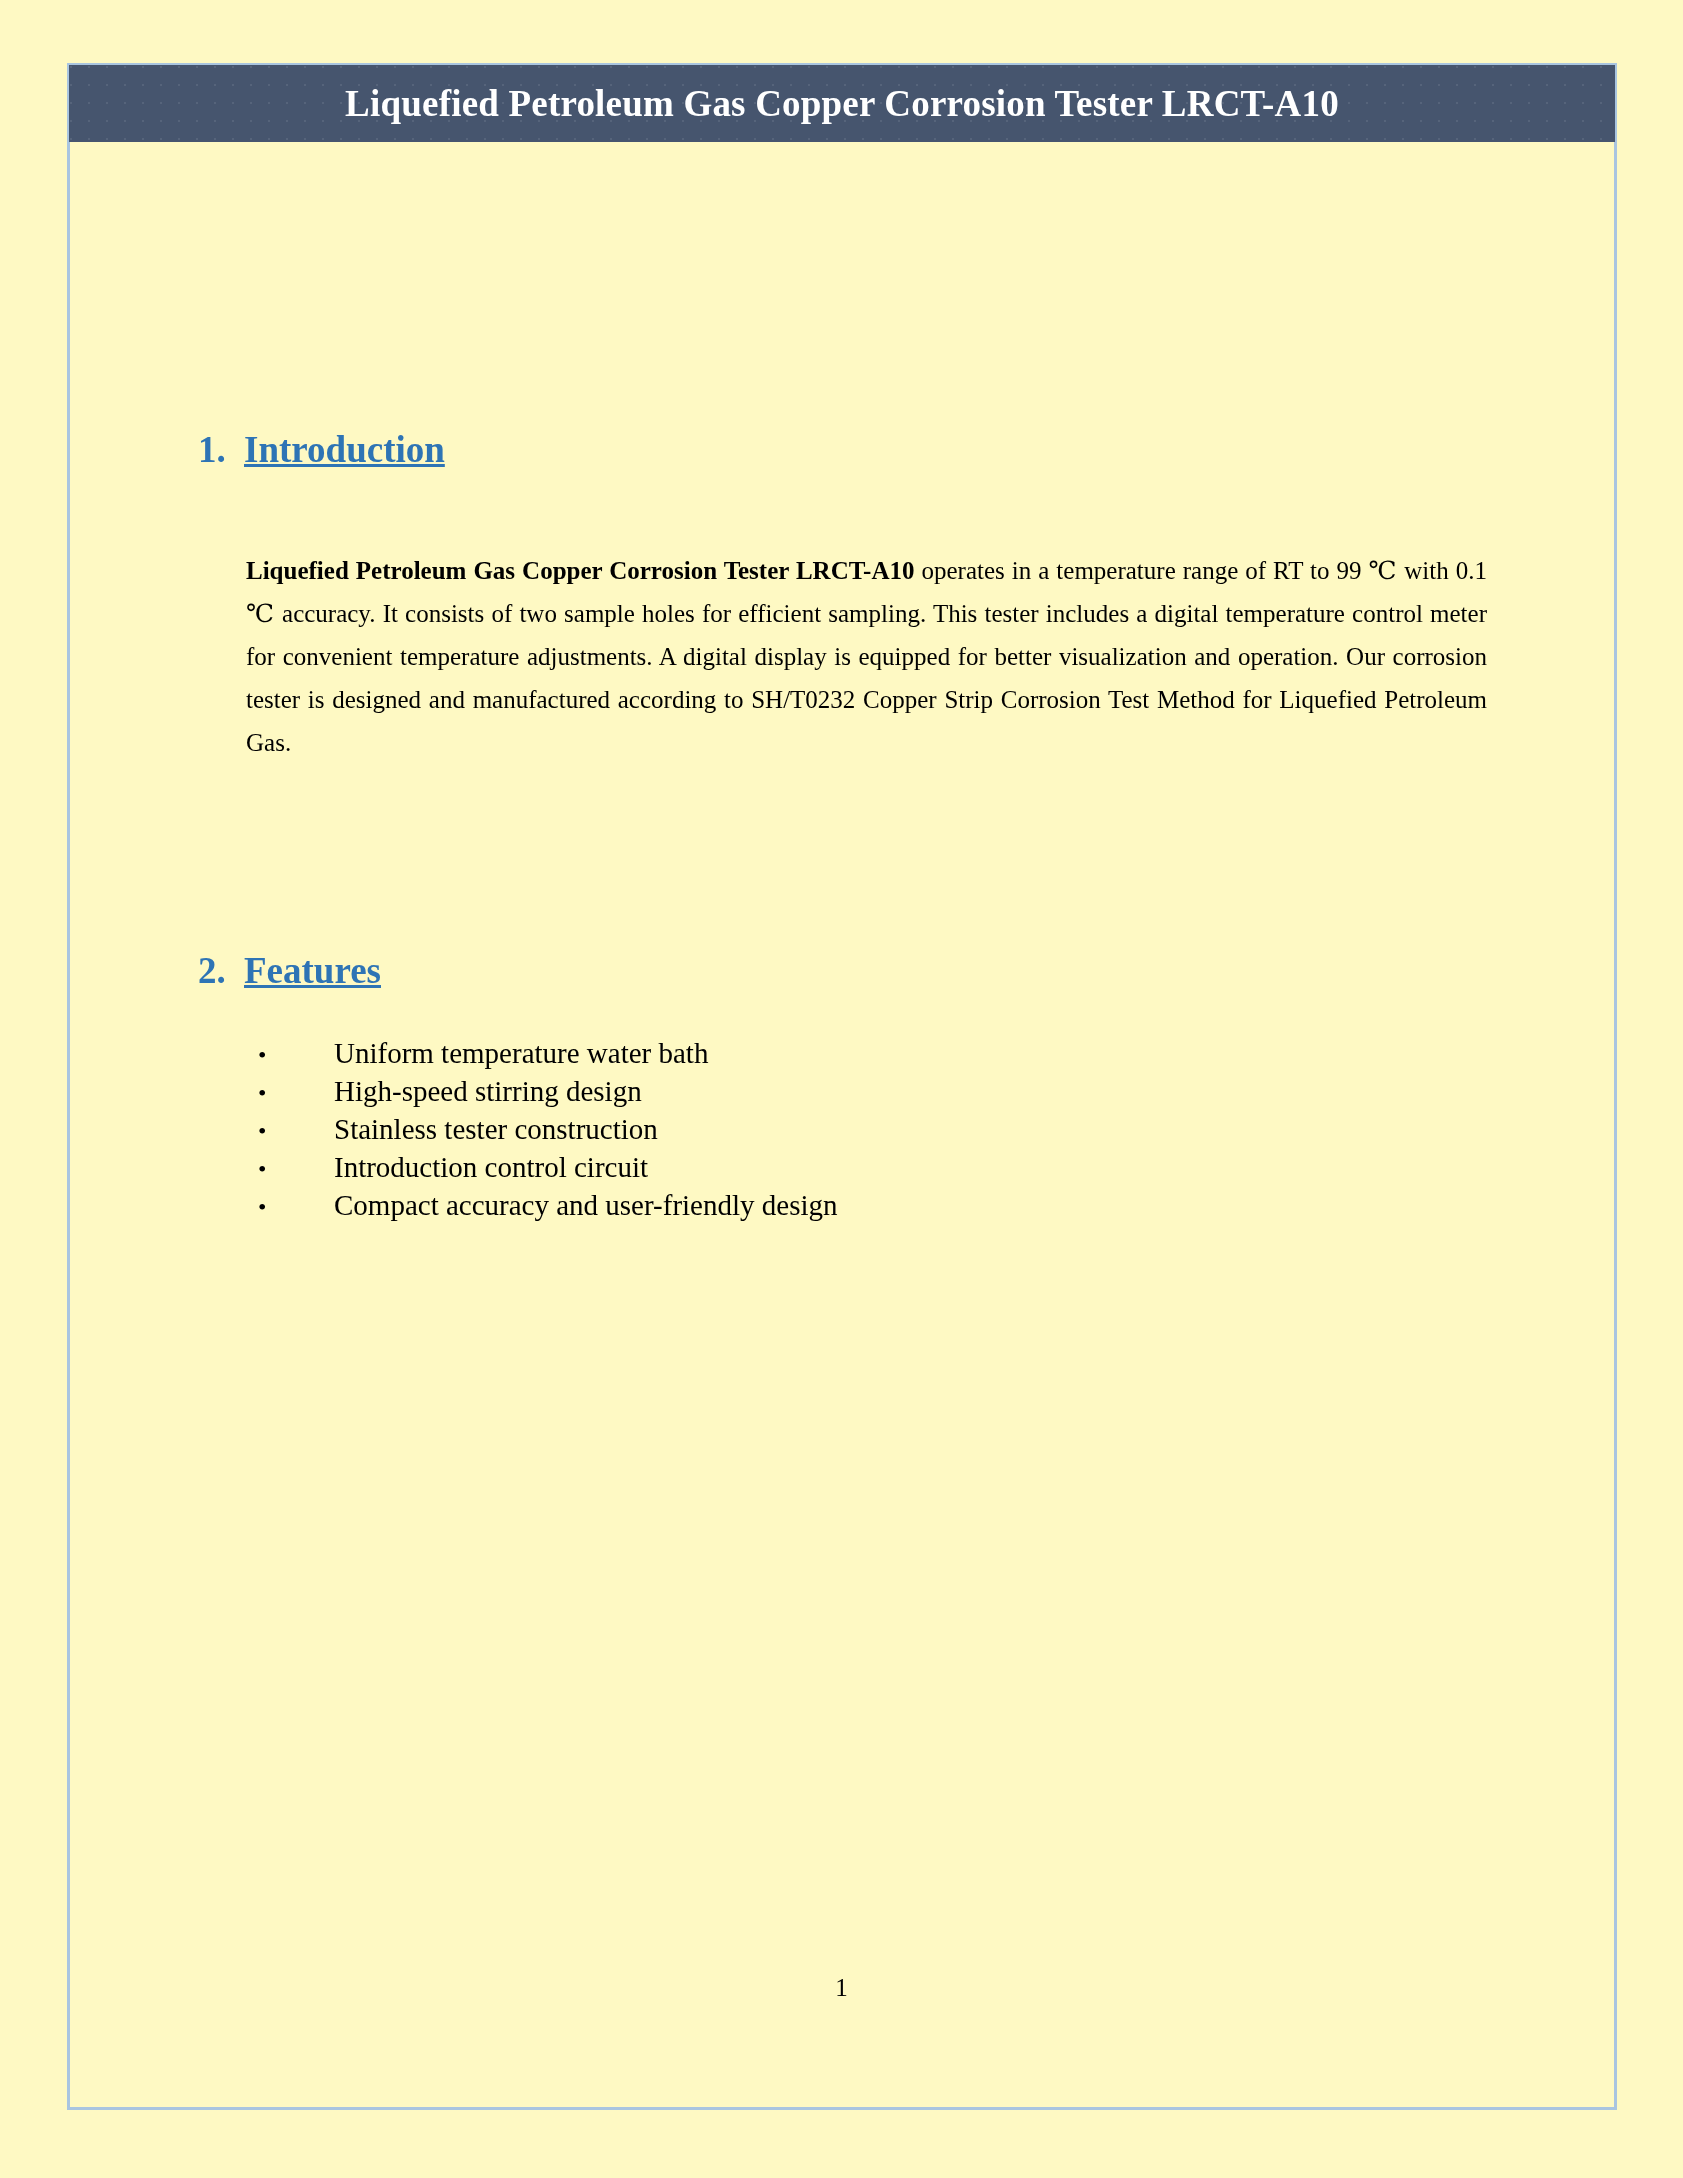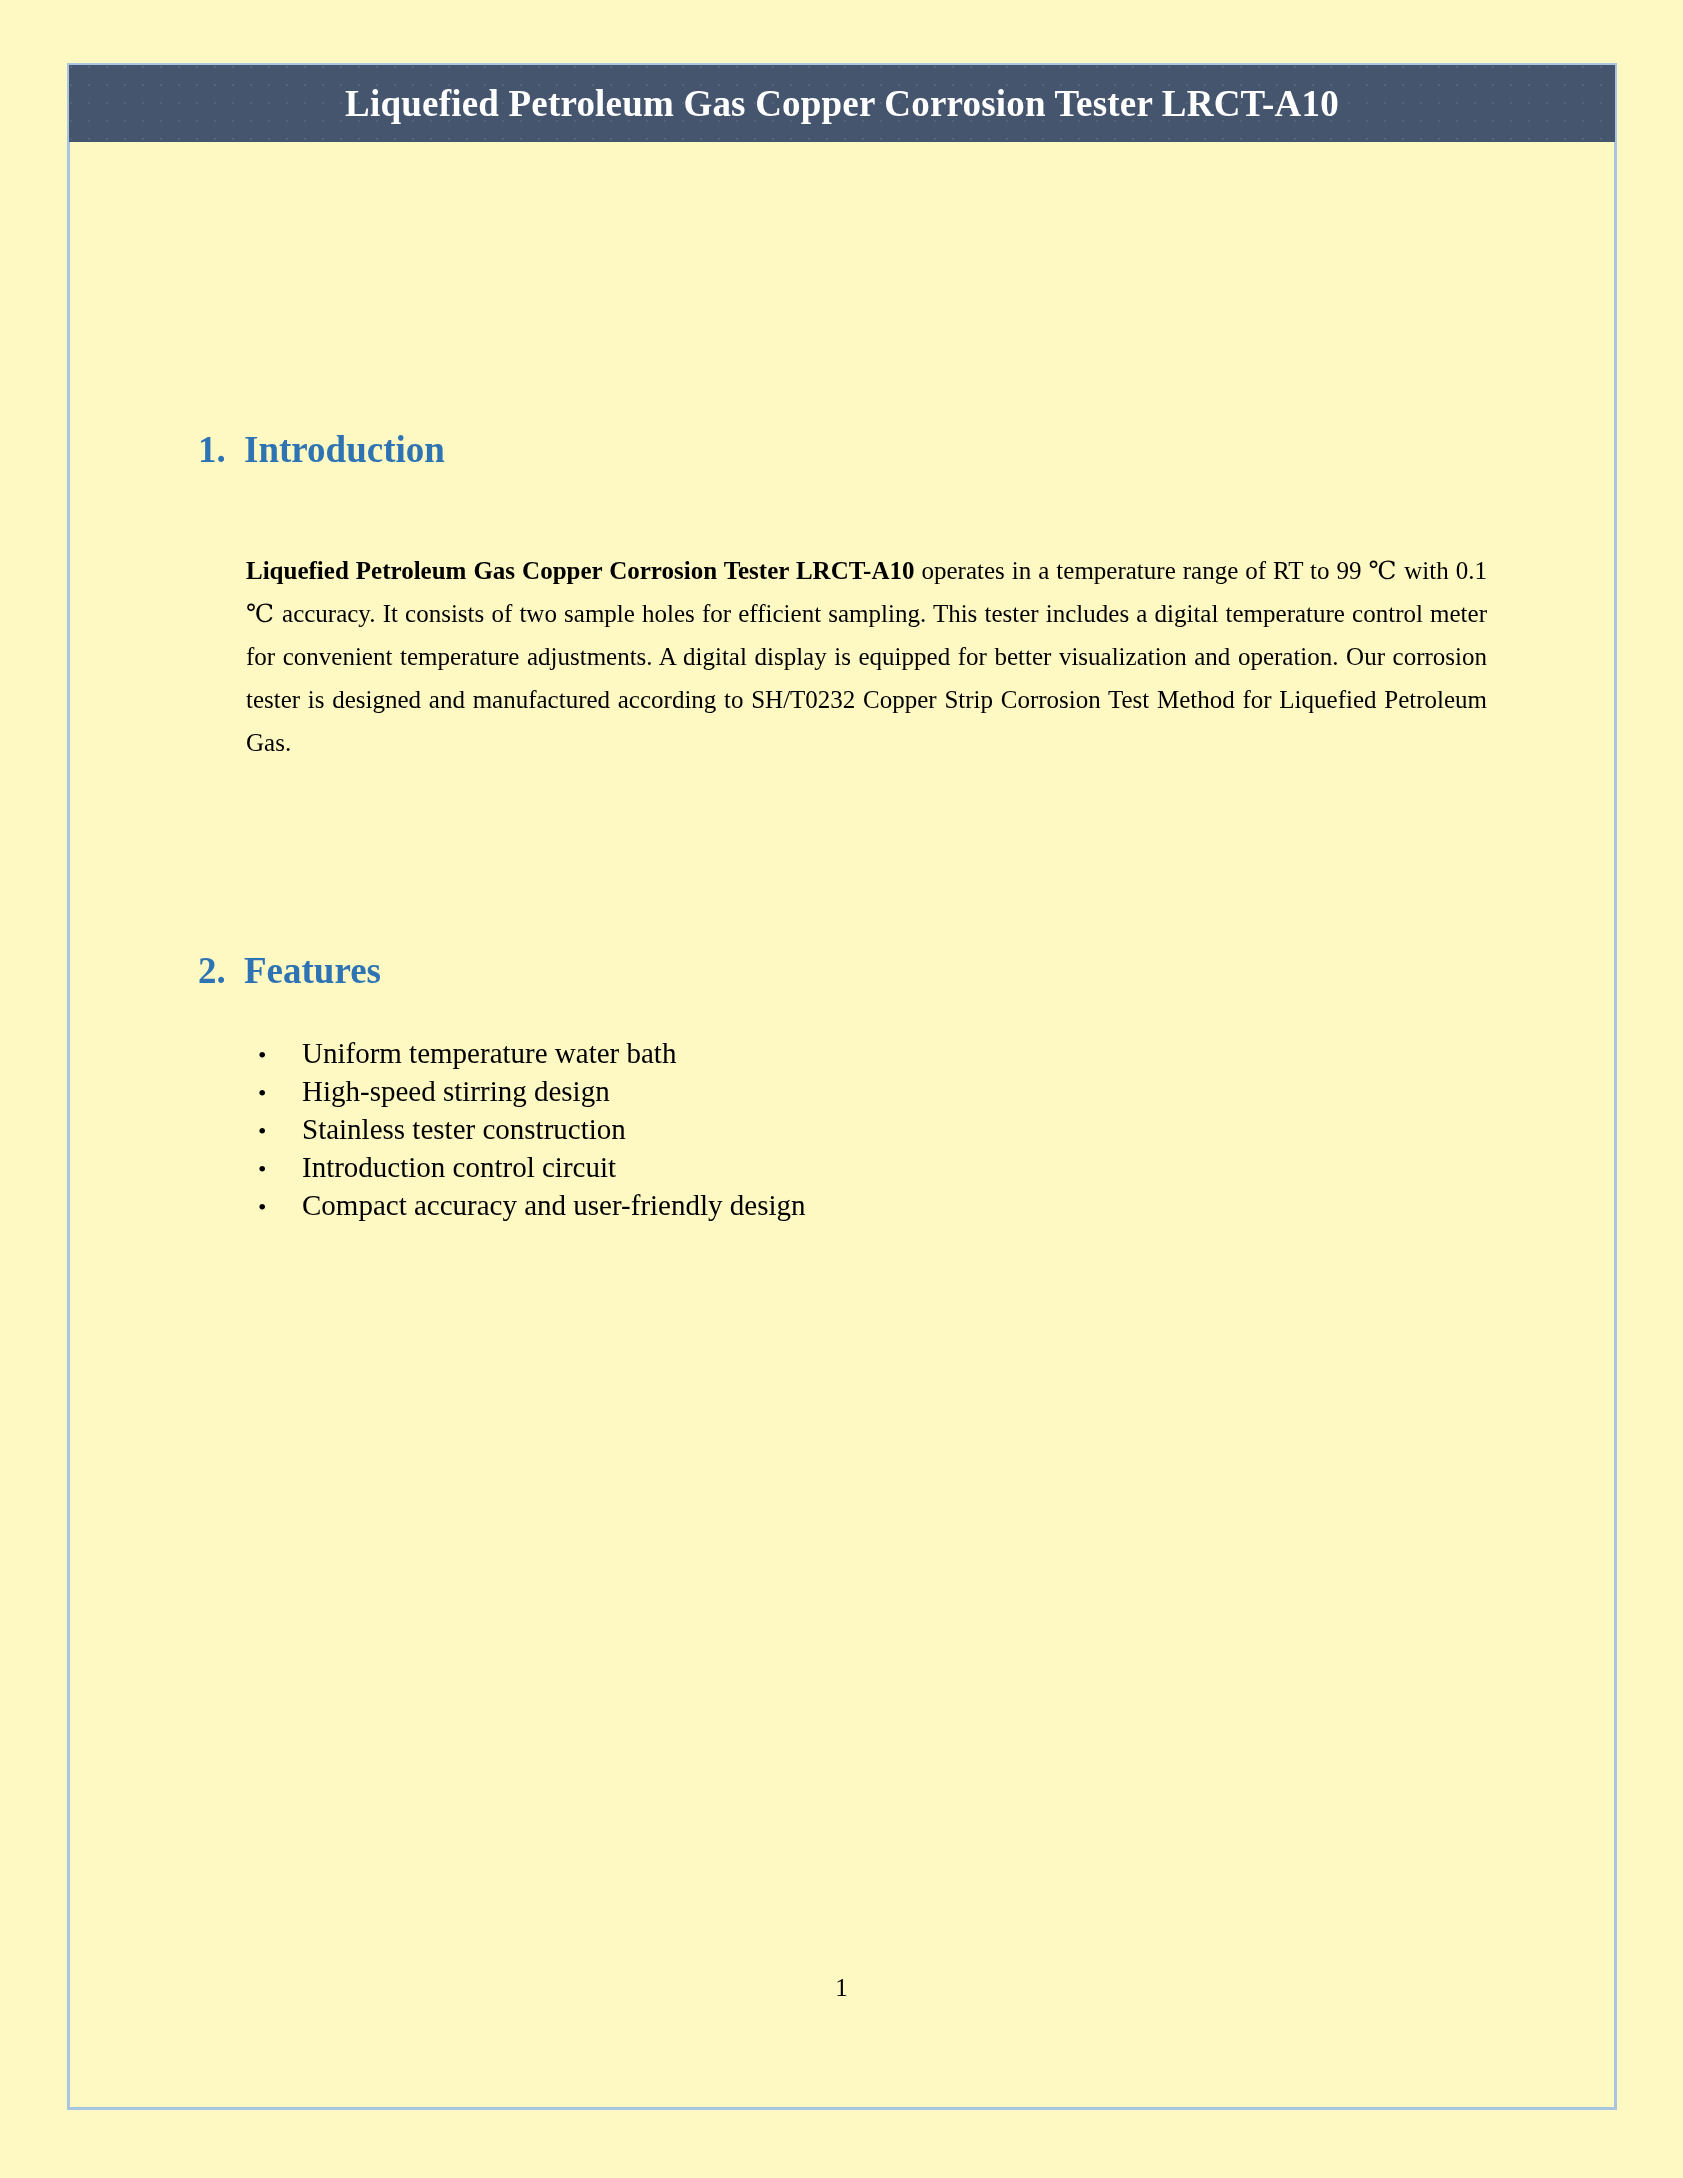--- a/index.html
+++ b/index.html
@@ -79,20 +79,21 @@
   }
 
   .section-number {
     width: 46px;
     flex: 0 0 46px;
     color: #2E74B5;
   }
 
   .section-title {
     color: #2E74B5;
+    text-decoration: underline;
   }
 
   #heading-introduction { top: 430px; }
   #heading-features     { top: 951px; }
 
   
   .body-paragraph {
     position: absolute;
     left: 246px;
     top: 524px;
@@ -134,20 +135,21 @@
     width: 56px;
     font-size: 24px;
     line-height: 38px;
     color: #000000;
     padding-left: 12px;
     box-sizing: border-box;
   }
 
   .feature-text {
     flex: 1 1 auto;
+    margin-left: 32px;
   }
 
   
   .page-number {
     position: absolute;
     left: 0;
     top: 1975px;
     width: 1683px;
     text-align: center;
     font-size: 25px;

